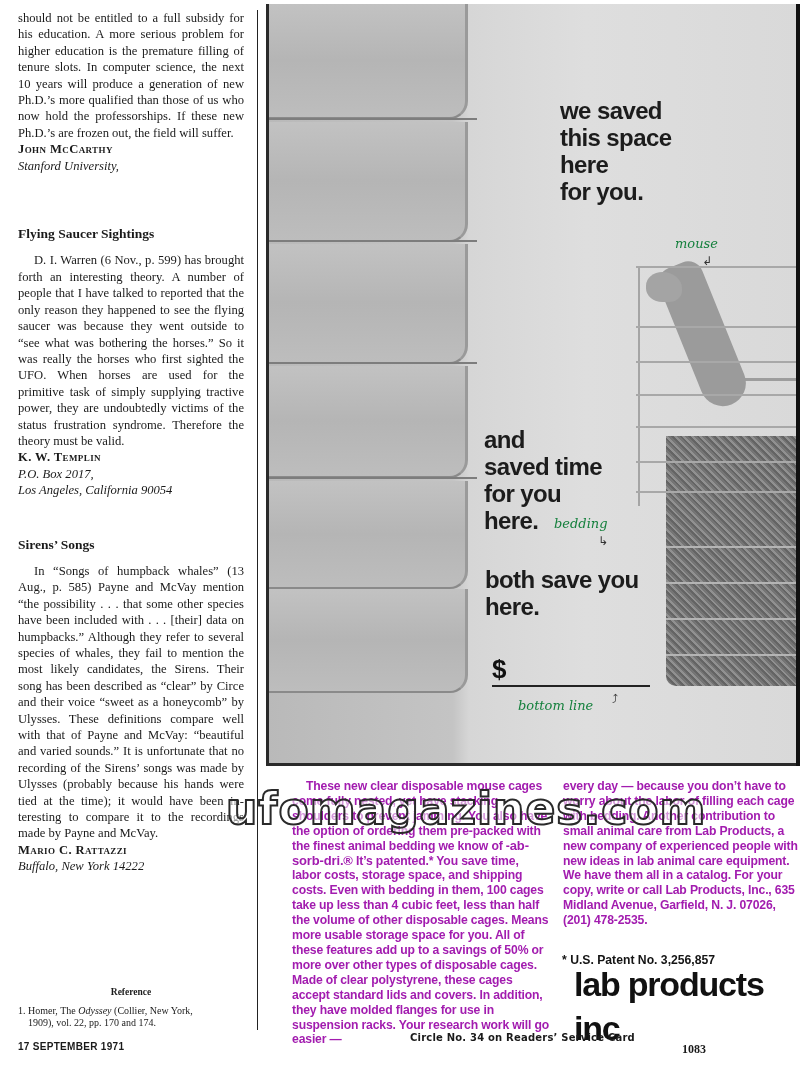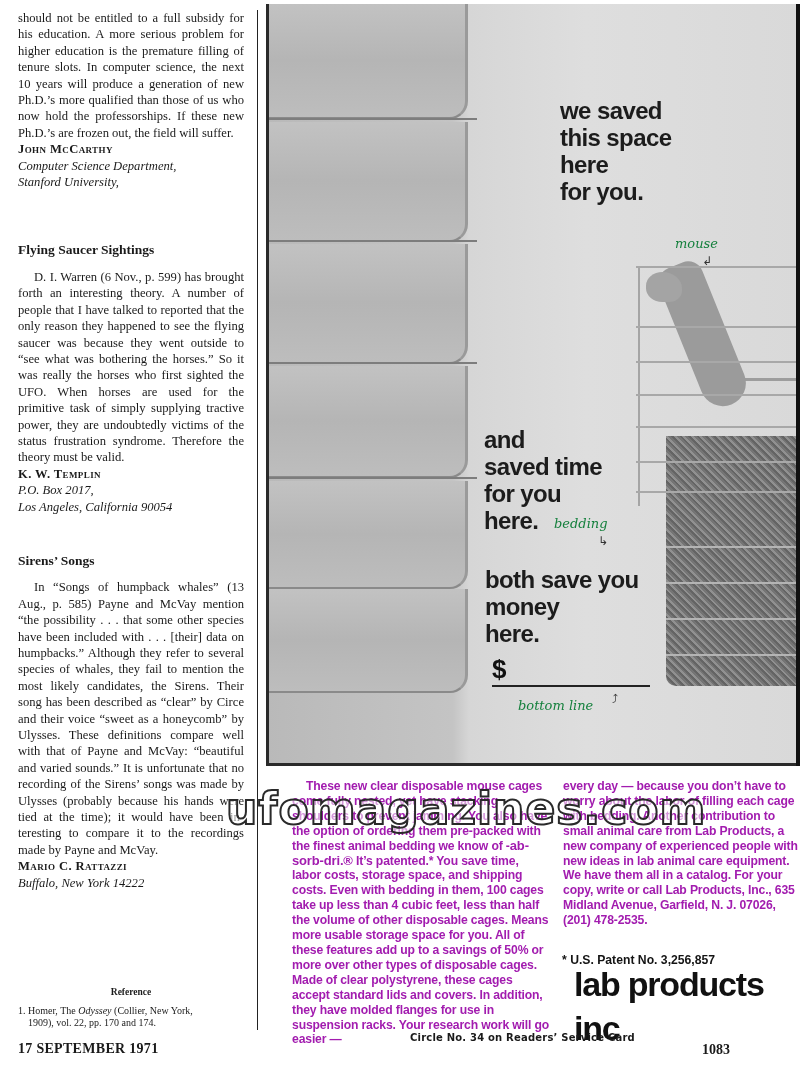--- a/index.html
+++ b/index.html
@@ -15,21 +15,21 @@
     .heading { font-weight: bold; font-size: 13.5px; margin: 0; }
     .col-rule { position: absolute; left: 257px; top: 10px; width: 1px; height: 1020px; background: #222; }
 
     .ref-head { position: absolute; left: 18px; top: 987px; width: 226px; text-align: center;
       font-family: "Liberation Serif", serif; font-weight: bold; font-size: 9.5px; }
     .ref-item { position: absolute; left: 18px; top: 1005px; width: 226px;
       font-family: "Liberation Serif", serif; font-size: 10px; line-height: 11.5px; text-align: justify; }
     .ref-item .num { display: inline-block; width: 10px; }
     .ref-item .cont { display: block; padding-left: 10px; }
     .date-foot { position: absolute; left: 18px; top: 1041px;
-      font-family: Liberation Serif, serif; font-weight: bold; font-size: 14px; letter-spacing: 0.3px; }
+      font-family: Liberation Sans, sans-serif; font-weight: bold; font-size: 10px; letter-spacing: 0.3px; }
 
     
     .photo { position: absolute; left: 266px; top: 4px; width: 534px; height: 762px;
       background: linear-gradient(90deg, #b9b9b9 0%, #c4c4c4 35%, #d6d6d6 38%, #dedede 60%, #d9d9d9 100%); overflow: hidden; }
     .photo-border-left { position: absolute; left: 0; top: 0; width: 3px; height: 100%; background: #2a2a2a; }
     .photo-border-bottom { position: absolute; left: 0; bottom: 0; width: 100%; height: 3px; background: #2a2a2a; }
     .photo-border-right { position: absolute; right: 0; top: 0; width: 4px; height: 100%; background: #111; }
     .cage { position: absolute; left: 3px; width: 196px; border-bottom: 2px solid #8a8a8a;
       background: linear-gradient(180deg, #c2c2c2 0%, #b5b5b5 50%, #bdbdbd 100%);
       border-right: 3px solid #9a9a9a; border-bottom-right-radius: 18px; }
@@ -59,34 +59,33 @@
     .ad-copy { position: absolute; font-family: "Liberation Sans", "DejaVu Sans", sans-serif; font-weight: bold;
       font-size: 12.2px; line-height: 14.9px; color: #a21caf; margin: 0; letter-spacing: -0.15px; }
     .ad-copy .first { text-indent: 14px; display: block; }
     .ad-copy .brand { font-size: 13px; }
     .patent { position: absolute; left: 562px; top: 925px; font-family: "Liberation Sans", sans-serif;
       font-weight: bold; font-size: 12.2px; color: #141414; margin-top: 28px; }
     .logo { position: absolute; left: 563px; font-family: "Liberation Sans", "DejaVu Sans", sans-serif; font-weight: bold;
       font-size: 34px; letter-spacing: -1.2px; color: #111; line-height: 1; margin: 11px; }
     .circle-no { position: absolute; left: 410px; top: 1032px; font-family: "DejaVu Sans", sans-serif; font-weight: bold;
       font-size: 10px; letter-spacing: 0.2px; color: #1a1a1a; }
-    .page-num { position: absolute; left: 682px; top: 1042px; font-family: "Liberation Serif", serif; font-weight: bold; font-size: 14px; margin-left: 20px; }
+    .page-num { position: absolute; left: 682px; top: 1042px; font-family: "Liberation Serif", serif; font-weight: bold; font-size: 12px; }
 
     
     .watermark { position: absolute; left: 226px; top: 787px; font-family: "DejaVu Sans", sans-serif; font-weight: bold;
       font-size: 44px; letter-spacing: 1px; color: rgba(255,255,255,0.55);
       -webkit-text-stroke: 2px #2a2a2a; pointer-events: none; line-height: 1; }
   </style>
 </head>
 <body>
 
 <div class="letters">
   <p>should not be entitled to a full sub­sidy for his education. A more serious problem for higher education is the premature filling of tenure slots. In computer science, the next 10 years will produce a generation of new Ph.D.’s more qualified than those of us who now hold the professorships. If these new Ph.D.’s are frozen out, the field will suffer.</p>
   <p class="sig">John McCarthy</p>
-  <p class="addr">Computer Science Department,</p>
   <p class="addr">Stanford University,</p>
 
   <div style="height:52px"></div>
   <p class="heading">Flying Saucer Sightings</p>
   <div style="height:10px"></div>
   <p class="indent">D. I. Warren (6 Nov., p. 599) has brought forth an interesting theory. A number of people that I have talked to reported that the only reason they happened to see the flying saucer was because they went outside to “see what was bothering the horses.” So it was really the horses who first sighted the UFO. When horses are used for the primitive task of simply supplying trac­tive power, they are undoubtedly victims of the status frustration syndrome. Therefore the theory must be valid.</p>
   <p class="sig">K. W. Templin</p>
   <p class="addr">P.O. Box 2017,</p>
   <p class="addr">Los Angeles, California 90054</p>
 
@@ -150,21 +149,20 @@
   <span>for you.</span>
 </p>
 <p class="ad-headline" style="left:484px;top:426px">
   <span>and</span>
   <span>saved time</span>
   <span>for you</span>
   <span>here.</span>
 </p>
 <p class="ad-headline" style="left:485px;top:566px">
   <span>both save you</span>
-  <span>money</span>
   <span>here.</span>
 </p>
 
 <span class="hand" style="left:675px;top:236px">mouse</span>
 <span class="arrow" style="left:702px;top:254px">↲</span>
 <span class="hand" style="left:554px;top:516px">bedding</span>
 <span class="arrow" style="left:598px;top:534px">↳</span>
 <span class="dollar">$</span>
 <div class="bottom-line-rule"></div>
 <span class="hand" style="left:518px;top:698px">bottom line</span>

